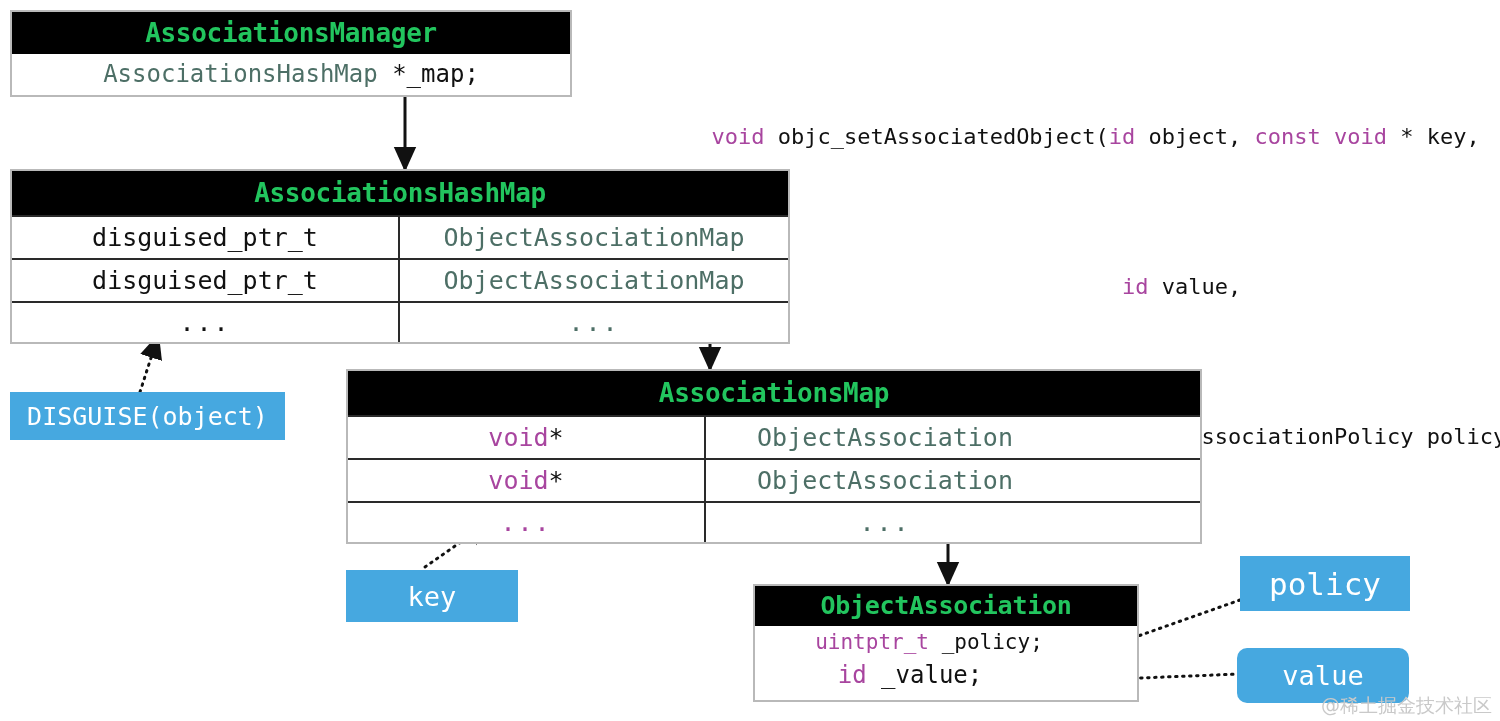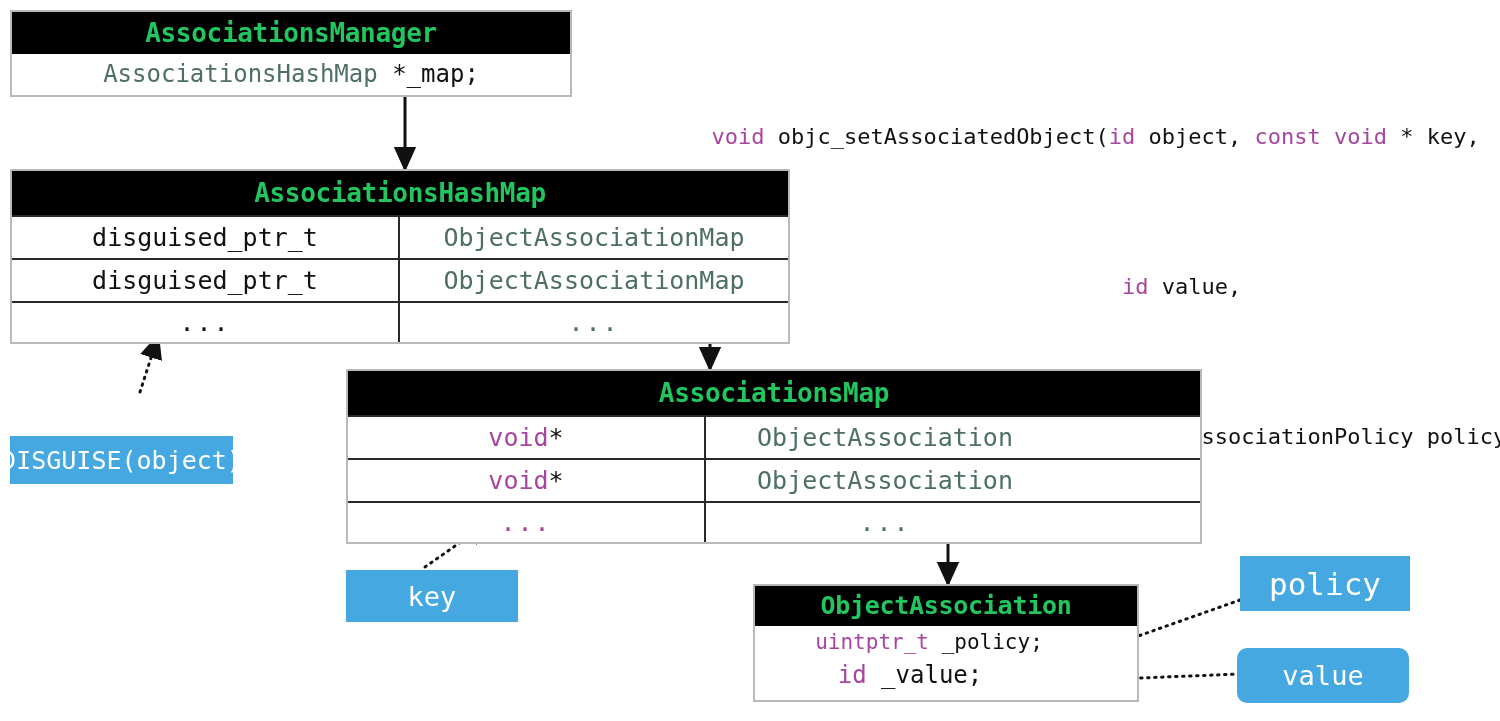--- a/index.html
+++ b/index.html
@@ -234,30 +234,31 @@
   <div class="box" style="left:753px; top:584px; width:386px; height:118px;">
     <div class="box-title" style="height:40px; line-height:40px; font-size:25px;">ObjectAssociation</div>
     <div class="box-body" style="height:33px; line-height:33px; font-size:21px; padding-right:34px;">
       <span class="kw">uintptr_t</span><span class="blk">&nbsp;</span><span class="blk">_policy;</span>
     </div>
     <div class="box-body" style="height:33px; line-height:33px; font-size:24px; padding-right:72px;">
       <span class="kw">id</span><span class="blk">&nbsp;</span><span class="blk">_value;</span>
     </div>
   </div>
 
-  <div class="callout" style="left:10px; top:392px; width:223px; height:48px; font-size:25px;margin-top:44px;">
+  <div class="callout" style="left:10px; top:392px; width:275px; height:48px; font-size:25px;">
     <span>DISGUISE(object)</span>
   </div>
 
   <div class="callout" style="left:346px; top:570px; width:172px; height:52px; font-size:27px;">
     <span>key</span>
   </div>
 
   <div class="callout" style="left:1240px; top:556px; width:170px; height:55px; font-size:31px;">
     <span>policy</span>
   </div>
 
   <div class="callout" style="left:1237px; top:648px; width:172px; height:55px; font-size:27px;border-radius:10px;">
     <span>value</span>
   </div>
 
+  <div class="watermark">@稀土掘金技术社区</div>
 
 </div>
 
 </body></html>

